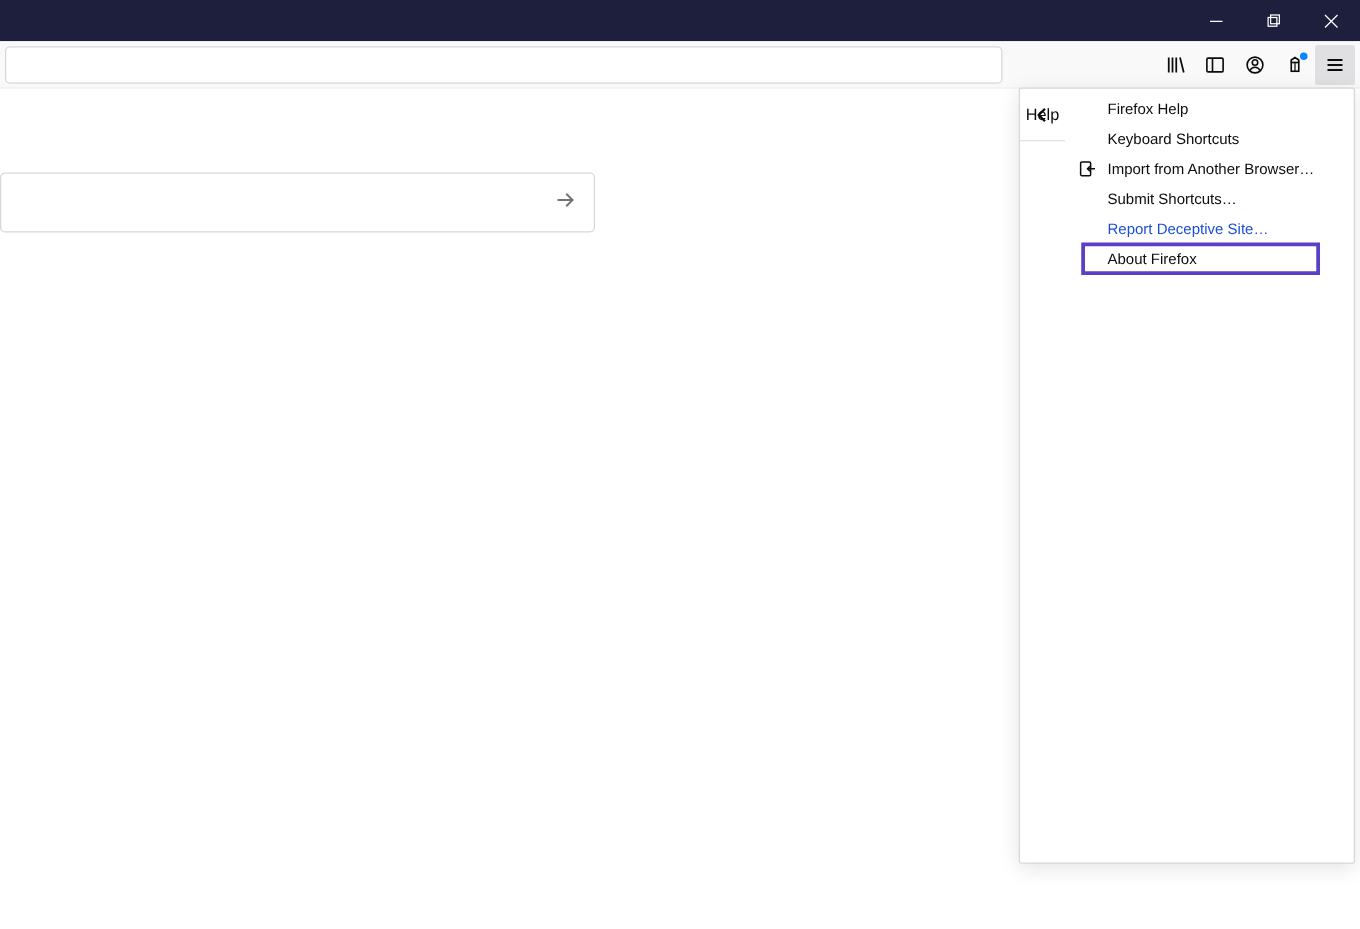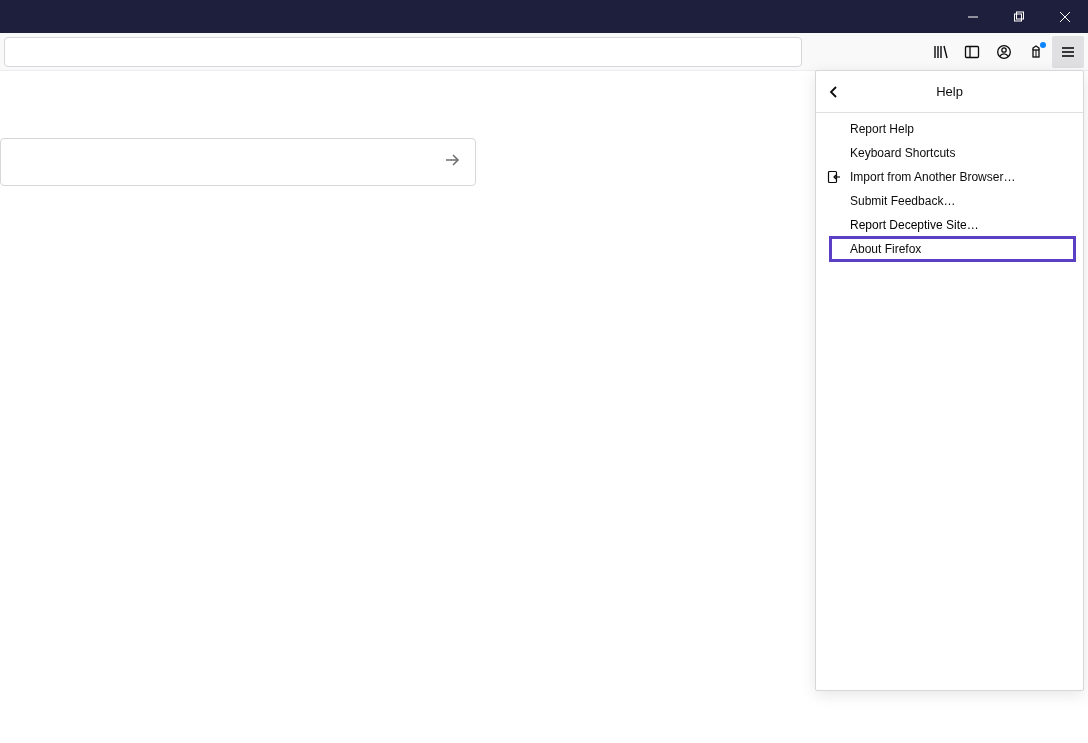--- a/index.html
+++ b/index.html
@@ -17,27 +17,27 @@
     .tb-icon { width: 32px; height: 32px; display: flex; align-items: center; justify-content: center; color: #0c0c0d; position: relative; }
     .tb-icon.active { background: #e0e0e2; border-radius: 2px; }
     .notif-dot { position: absolute; top: 6px; right: 6px; width: 6px; height: 6px; background: #0a84ff; border-radius: 50%; }
 
     
     .content { position: absolute; top: 71px; left: 0; right: 0; bottom: 0; background: #fff; }
     .search-box { position: absolute; left: 0; top: 67px; width: 476px; height: 48px; border: 1px solid #d7d7db; border-radius: 4px; display: flex; align-items: center; padding-right: 12px; background: #fff; }
     .search-box .arrow { margin-left: auto; color: #737373; }
 
     
-    .panel { position: absolute; right: 4px; top: 70px; width: 269px; height: 621px; background: #fff; border: 1px solid #d7d7db; border-radius: 2px; box-shadow: 0 4px 16px rgba(12,12,13,.1); display: flex; flex-direction: column; }
+    .panel { position: absolute; right: 4px; top: 70px; width: 269px; height: 621px; background: #fff; border: 1px solid #d7d7db; border-radius: 2px; box-shadow: 0 4px 16px rgba(12,12,13,.1); display: flex; flex-direction: row; }
     .panel-header { height: 42px; display: flex; align-items: center; border-bottom: 1px solid #e0e0e2; position: relative; }
     .back-btn { width: 36px; height: 42px; display: flex; align-items: center; justify-content: center; color: #0c0c0d; }
     .panel-title { position: absolute; left: 50%; transform: translateX(-50%); font-size: 13px; color: #0c0c0d; }
     .panel-body { padding: 4px 0; }
     .menu-item { height: 24px; display: flex; align-items: center; padding: 0 12px 0 8px; font-size: 12px; color: #0c0c0d; cursor: default; }
-    .menu-item.disabled { color: #000000; }
+    .menu-item.disabled { color: #1d4ed8; }
     .menu-item .mi-icon { width: 20px; height: 16px; display: flex; align-items: center; justify-content: center; margin-right: 6px; color: #0c0c0d; }
     .menu-item.highlighted { outline: 3px solid #5b3fc5; outline-offset: -2px; margin: 0 8px 0 14px; padding-left: 20px; }
     .menu-label { white-space: nowrap; }
   </style>
 </head>
 <body>
 
 <div class="titlebar">
   <div class="win-ctrl">
     <svg viewBox="0 0 12 12">
@@ -112,39 +112,39 @@
     <div class="back-btn">
       <svg width="14" height="14" viewBox="0 0 14 14">
           <polyline points="9,2 4,7 9,12" fill="none" stroke="currentColor" stroke-width="1.8"></polyline>
         </svg>
     </div>
     <span class="panel-title">Help</span>
   </div>
   <div class="panel-body" id="panel-body">
       <div class="menu-item">
         <span class="mi-icon"></span>
-        <span class="menu-label">Report Help</span>
+        <span class="menu-label">Firefox Help</span>
       </div>
       <div class="menu-item">
         <span class="mi-icon"></span>
         <span class="menu-label">Keyboard Shortcuts</span>
       </div>
       <div class="menu-item">
         <span class="mi-icon">
           <svg width="14" height="14" viewBox="0 0 14 14">
             <rect x="1.5" y="1.5" width="8" height="11" rx="1" fill="none" stroke="currentColor" stroke-width="1.2"></rect>
             <line x1="13" y1="7" x2="7" y2="7" stroke="currentColor" stroke-width="1.2"></line>
             <polyline points="9,5 7,7 9,9" fill="none" stroke="currentColor" stroke-width="1.2"></polyline>
           </svg>
         </span>
         <span class="menu-label">Import from Another Browser…</span>
       </div>
       <div class="menu-item">
         <span class="mi-icon"></span>
-        <span class="menu-label">Submit Feedback…</span>
+        <span class="menu-label">Submit Shortcuts…</span>
       </div>
       <div class="menu-item disabled">
         <span class="mi-icon"></span>
         <span class="menu-label">Report Deceptive Site…</span>
       </div>
       <div class="menu-item highlighted">
         <span class="menu-label">About Firefox</span>
       </div>
     </div>
 </div>

